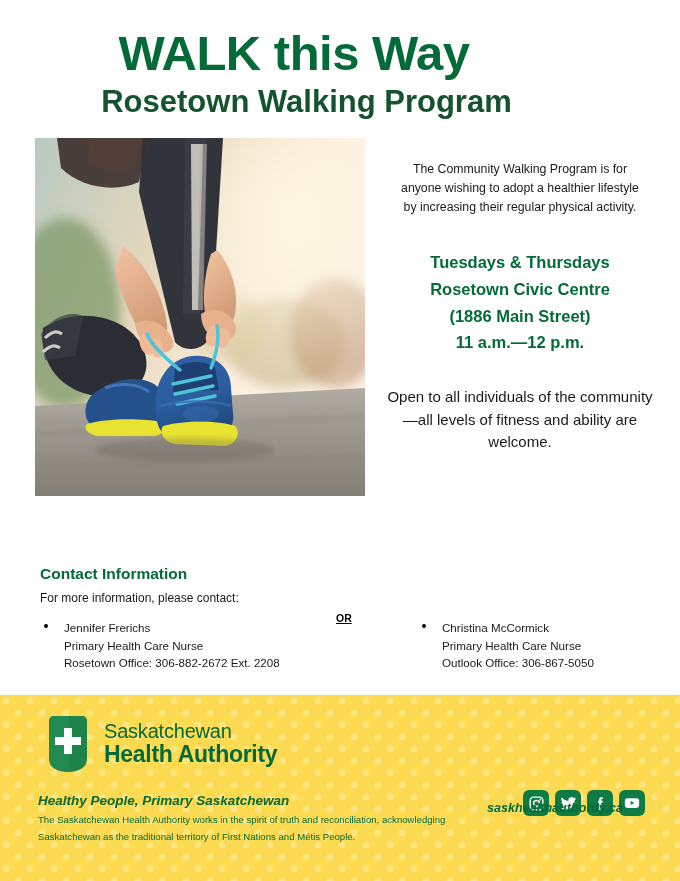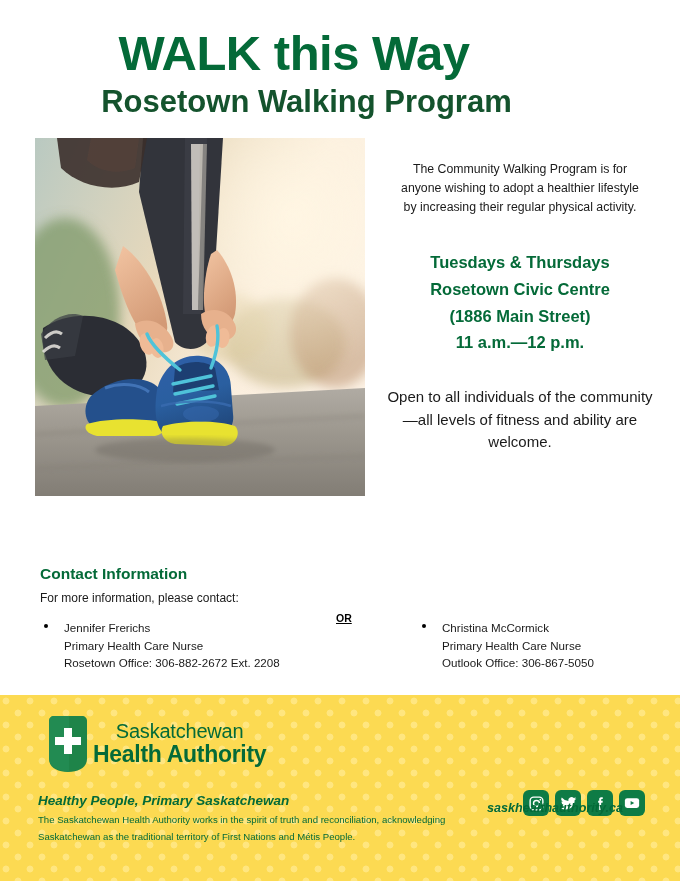--- a/index.html
+++ b/index.html
@@ -82,21 +82,21 @@
   .footer {
     position:absolute; left:0; top:695px; width:680px; height:186px;
     background-color:#FCDA52;
     background-image:
       radial-gradient(circle at 6px 6px, #FFE680 3.4px, transparent 3.6px),
       radial-gradient(circle at 18px 18px, #FFE680 3.4px, transparent 3.6px);
     background-size:24px 24px, 24px 24px;
   }
   .logo-row { position:absolute; left:45px; top:20px; display:flex; align-items:center; }
   .logo-mark { width:46px; height:58px; }
-  .logo-text { margin-left:2px; line-height:1.1;text-align:center; }
+  .logo-text { margin-left:13px; line-height:1.1; }
   .logo-text .l1 { font-size:20px; color:#046A38; letter-spacing:-0.2px; }
   .logo-text .l2 { font-size:23px; font-weight:bold; color:#046A38; letter-spacing:-0.3px; }
 
   .tagline {
     position:absolute; left:38px; top:98px;
     font-size:13.5px; font-weight:bold; font-style:italic; color:#046A38;
   }
   .acknowledgement {
     position:absolute; left:38px; top:117px; width:460px;
     font-size:9.6px; color:#046A38; line-height:1.72;

